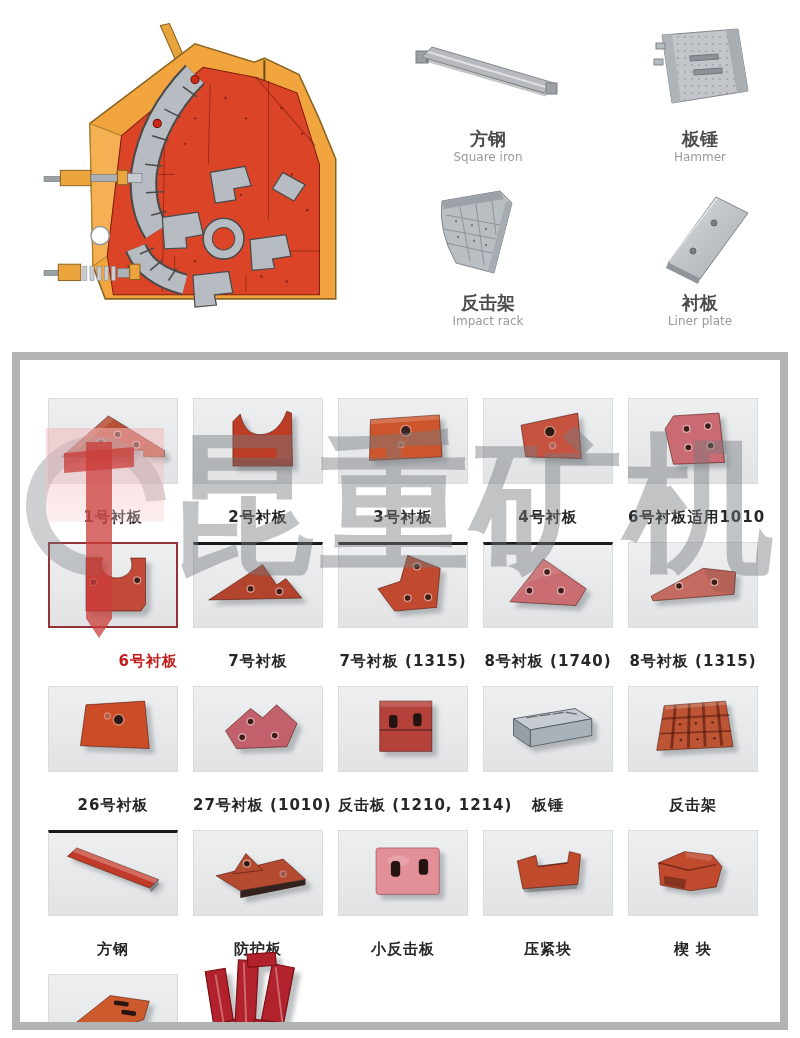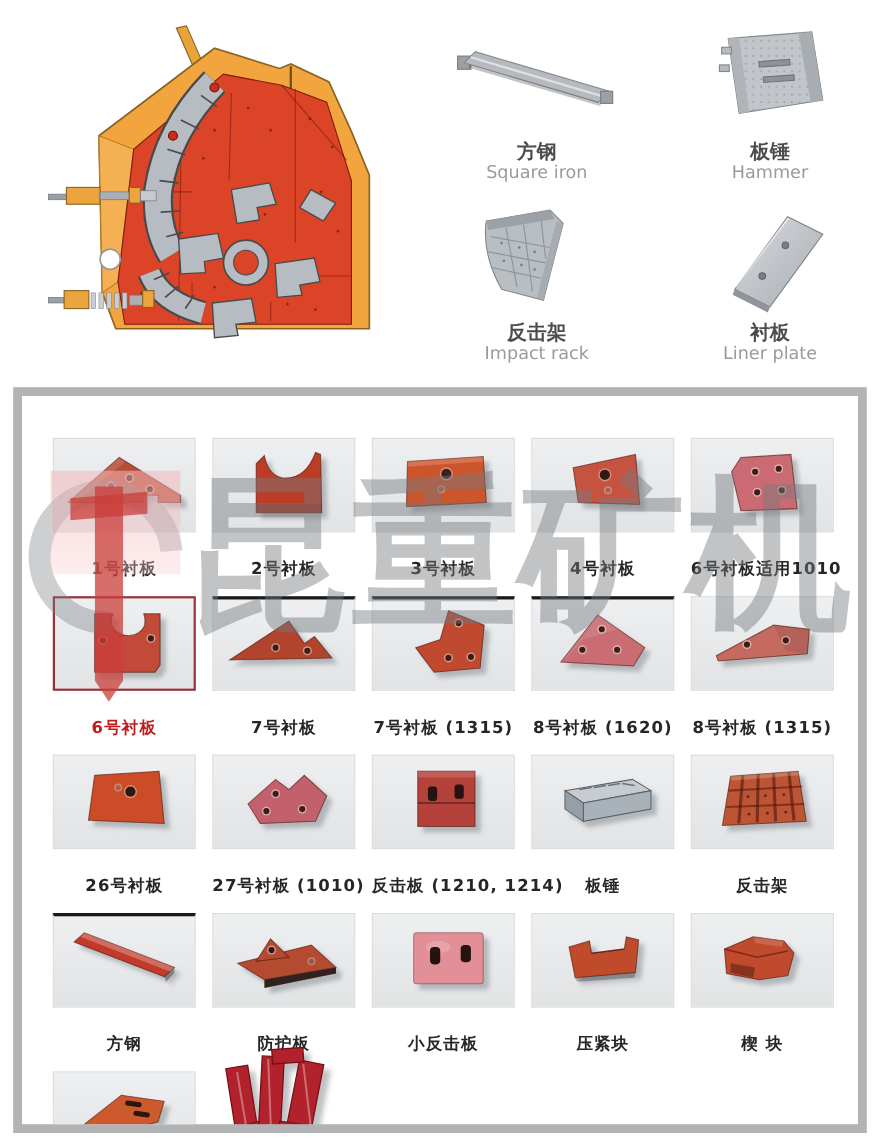--- a/index.html
+++ b/index.html
@@ -9,21 +9,21 @@
   
   .machine{position:absolute;left:42px;top:18px;width:306px;height:318px}
   .machine svg{width:100%;height:100%}
 
   .featured-grid{position:absolute;left:396px;top:16px;width:396px;
     display:grid;grid-template-columns:1fr 1fr;column-gap:28px;row-gap:16px}
   .featured-item{text-align:center}
   .featured-item .fig{height:110px;display:flex;align-items:flex-end;justify-content:center}
   .featured-item .fig svg{width:160px;height:105px}
   .featured-item .zh{font-size:18px;font-weight:bold;color:#4c4c4c;line-height:22px;margin-top:2px}
-  .featured-item .en{font-size:16px;color:#9a9a9a;line-height:14px}
+  .featured-item .en{font-size:12px;color:#9a9a9a;line-height:14px}
 
   
   .panel{position:absolute;left:12px;top:352px;width:776px;height:678px;
     border:8px solid #b1b3b4;background:#fff;box-sizing:border-box;overflow:hidden}
   .grid{position:relative;margin:38px 0 0 28px;display:grid;
     grid-template-columns:repeat(5,130px);column-gap:15px;row-gap:15px;z-index:1}
   .cell{width:130px}
   .imgbox{width:130px;height:86px;background:linear-gradient(180deg,#edeff0,#e1e3e5);
     border:1px solid #d8dadb;box-sizing:border-box;display:flex;align-items:center;
     justify-content:center;position:relative;overflow:visible}
@@ -301,21 +301,21 @@
       <div class="cell">
         <div class="imgbox hl">
           <svg viewBox="0 0 130 86" xmlns="http://www.w3.org/2000/svg">
             <path d="M36 14 L54 14 Q51 20 53 26 A17 15 0 0 0 85 25 Q86 19 84 14 L100 14 L100 64 L95 71 L36 71 Z" fill="#c14a38" stroke="rgba(75,18,8,.6)"></path>
    <circle cx="44" cy="40" r="4.4" fill="rgba(255,255,255,.45)"></circle>
             <circle cx="44" cy="40" r="3" fill="#3c1d15"></circle>
             <circle cx="91" cy="38" r="4.4" fill="rgba(255,255,255,.45)"></circle>
             <circle cx="91" cy="38" r="3" fill="#3c1d15"></circle>
           </svg>
         </div>
-        <div class="lab" style="color: rgb(194, 29, 29);">6号衬板</div>
+        <div class="lab" style="color: rgb(194, 29, 29); text-align: right;">6号衬板</div>
       </div>
       <div class="cell">
         <div class="imgbox" style="border-top: 3px solid rgb(26, 26, 26);">
           <svg viewBox="0 0 130 86" xmlns="http://www.w3.org/2000/svg">
             <polygon points="12,58 70,20 85,42 95,35 112,56" fill="#b2432d" stroke="rgba(75,18,8,.6)"></polygon>
    <circle cx="57" cy="46" r="4.4" fill="rgba(255,255,255,.45)"></circle>
             <circle cx="57" cy="46" r="3" fill="#3c1d15"></circle>
             <circle cx="88" cy="49" r="4.4" fill="rgba(255,255,255,.45)"></circle>
             <circle cx="88" cy="49" r="3" fill="#3c1d15"></circle>
           </svg>
@@ -342,21 +342,21 @@
             <polygon points="60,14 106,46 95,64 24,60" fill="#c96d72" stroke="rgba(75,18,8,.6)"></polygon>
    <polygon points="60,14 80,28 46,38 30,56 24,60" fill="rgba(255,255,255,.10)"></polygon>
    <circle cx="45" cy="48" r="4.4" fill="rgba(255,255,255,.45)"></circle>
             <circle cx="45" cy="48" r="3" fill="#3c1d15"></circle>
             <circle cx="64" cy="28" r="4.4" fill="rgba(255,255,255,.45)"></circle>
             <circle cx="64" cy="28" r="3" fill="#3c1d15"></circle>
             <circle cx="79" cy="48" r="4.4" fill="rgba(255,255,255,.45)"></circle>
             <circle cx="79" cy="48" r="3" fill="#3c1d15"></circle>
           </svg>
         </div>
-        <div class="lab">8号衬板 (1620)</div>
+        <div class="lab">8号衬板 (1740)</div>
       </div>
       <div class="cell">
         <div class="imgbox">
           <svg viewBox="0 0 130 86" xmlns="http://www.w3.org/2000/svg">
             <polygon points="20,55 76,25 111,29 109,53 22,60" fill="#c46a60" stroke="rgba(75,18,8,.6)"></polygon>
    <polygon points="76,25 111,29 109,53 88,50" fill="rgba(0,0,0,.08)"></polygon>
             <circle cx="50" cy="44" r="4.4" fill="rgba(255,255,255,.45)"></circle>
             <circle cx="50" cy="44" r="3" fill="#3c1d15"></circle>
             <circle cx="88" cy="40" r="4.4" fill="rgba(255,255,255,.45)"></circle>
             <circle cx="88" cy="40" r="3" fill="#3c1d15"></circle>

